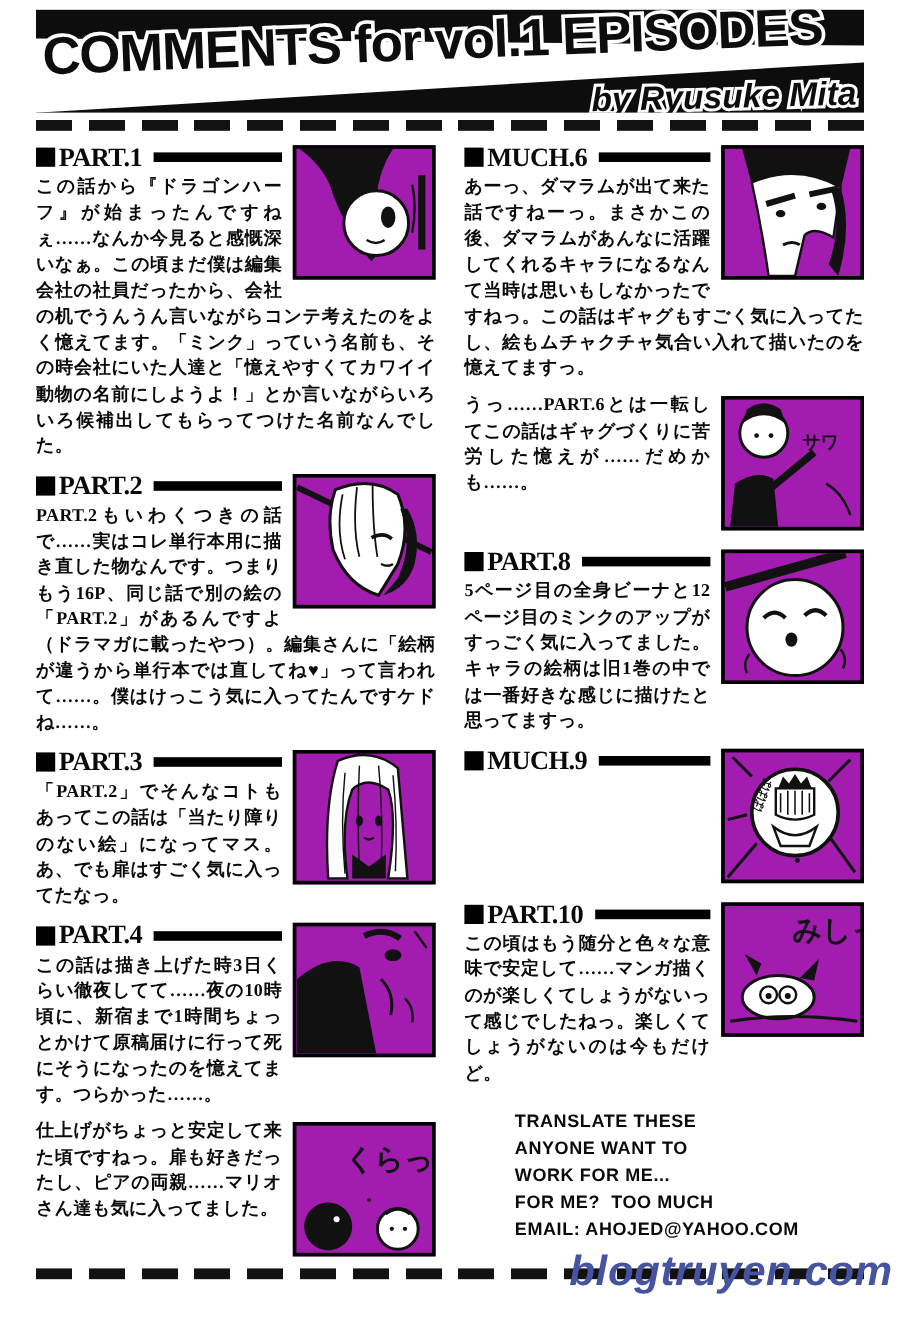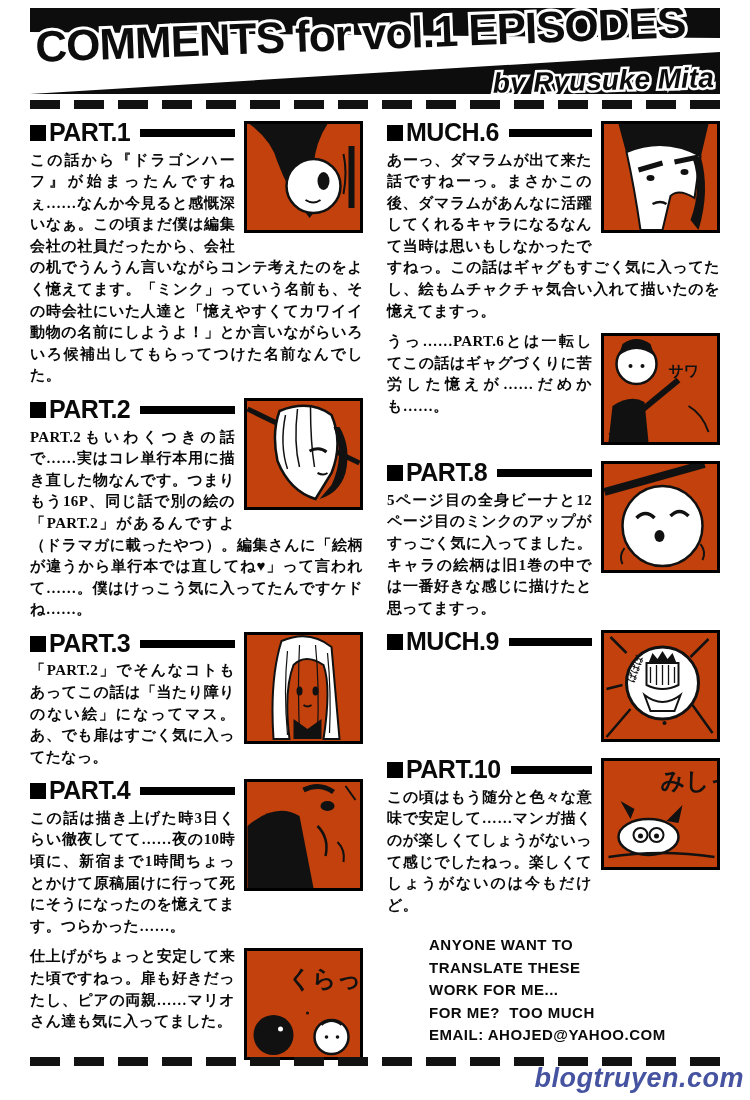--- a/index.html
+++ b/index.html
@@ -16,47 +16,47 @@
   }
   .dashes.bottom{
     position:absolute;left:30px;right:30px;bottom:34px;margin:0;
   }
   
   .cols{display:flex;gap:24px;}
   .col{width:333px;}
   
   .part{display:flow-root;margin-bottom:9px;}
   .thumb{
-    float:right;width:113px;height:106px;border:3px solid #000;background:#c2410c;
+    float:right;width:113px;height:106px;border:3px solid #000;background:#a21caf;
     margin:2px 0 5px 9px;box-sizing:content-box;
   }
   .thumb svg{width:100%;height:100%;display:block;}
   .part-heading{
     display:flex;align-items:center;margin:0 0 3px 0;
-    font-family:Liberation Sans, sans-serif;
-    font-weight:bold;font-size:25px;letter-spacing:-0.5px;line-height:1.1;text-align:right;
+    font-family:Liberation Serif, serif;
+    font-weight:bold;font-size:22px;letter-spacing:-0.5px;line-height:1.1;text-align:right;
   }
   .bullet{width:16px;height:16px;background:#000;display:inline-block;margin-right:3px;flex:0 0 auto;}
   .rule{flex:1 1 auto;height:8px;background:#000;margin-left:10px;min-width:18px;}
   .jp{
     margin:0;font-size:15px;line-height:1.44;text-align:justify;
     letter-spacing:0.3px;font-weight:700;
   }
   
   .note{
     margin:18px 0 0 42px;
     font-family:"Liberation Sans","DejaVu Sans",sans-serif;
     font-weight:bold;font-size:15px;line-height:1.5;letter-spacing:0.5px;
   }
   .note div{white-space:pre;}
   
   .watermark{
-    position:absolute;right:6px;bottom:6px;
+    position:absolute;right:6px;bottom:20px;
     font-family:"Liberation Sans","DejaVu Sans",sans-serif;
-    font-style:italic;font-weight:bold;font-size:27px;letter-spacing:0.5px;
+    font-style:italic;font-weight:bold;font-size:35px;letter-spacing:0.5px;
   }
   .sfx{font-family:"Liberation Sans","DejaVu Sans",sans-serif;font-weight:bold;}
 </style>
 </head>
 <body>
 
 <div class="page">
 
   <svg class="banner" viewBox="0 0 690 86">
     <rect x="0" y="0" width="690" height="86" fill="#0d0d0d"></rect>
@@ -256,22 +256,22 @@
         </div>
         <h3 class="part-heading">
           <span class="bullet"></span>
           <span>PART.10</span>
           <span class="rule"></span>
         </h3>
         <p class="jp">この頃はもう随分と色々な意味で安定して……マンガ描くのが楽しくてしょうがないって感じでしたねっ。楽しくてしょうがないのは今もだけど。</p>
       </section>
 
       <div class="note">
+        <div>TRANSLATE THESE</div>
         <div>ANYONE WANT TO</div>
-        <div>TRANSLATE THESE</div>
         <div>WORK FOR ME...</div>
         <div>FOR ME?  TOO MUCH</div>
         <div>EMAIL: AHOJED@YAHOO.COM</div>
       </div>
 
     </div>
   </div>
 
   <div class="dashes bottom"></div>
 

